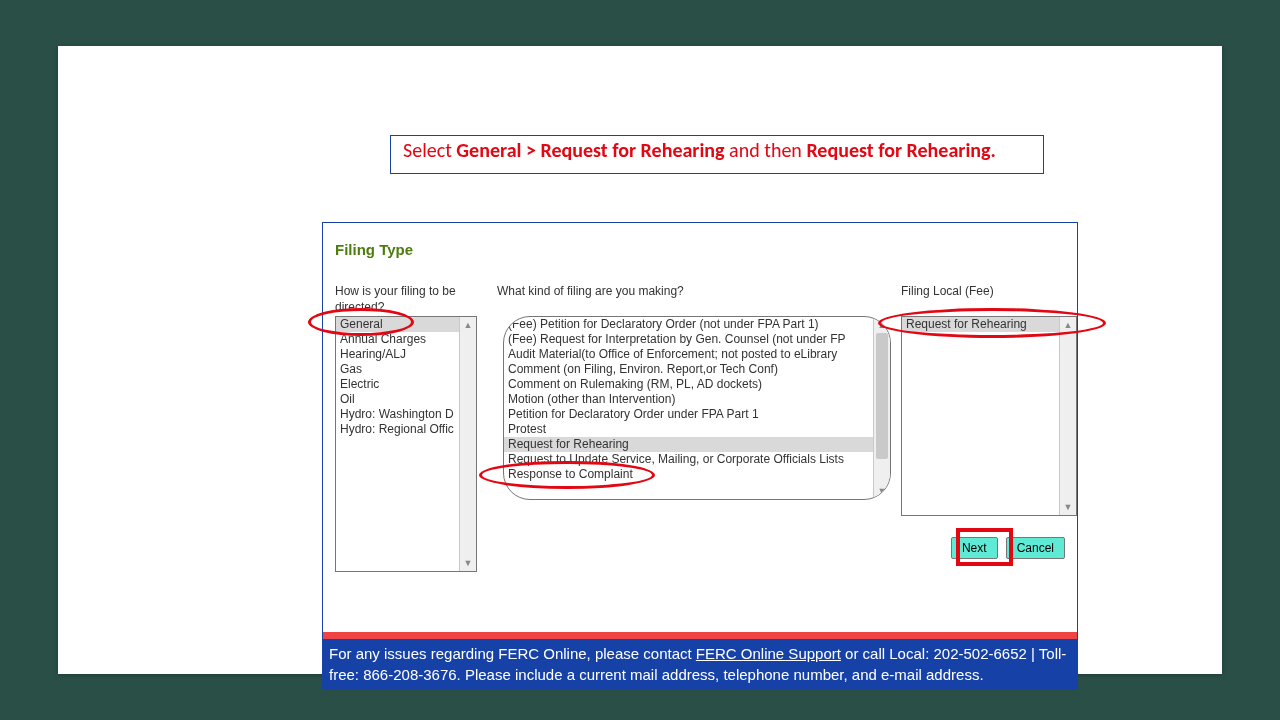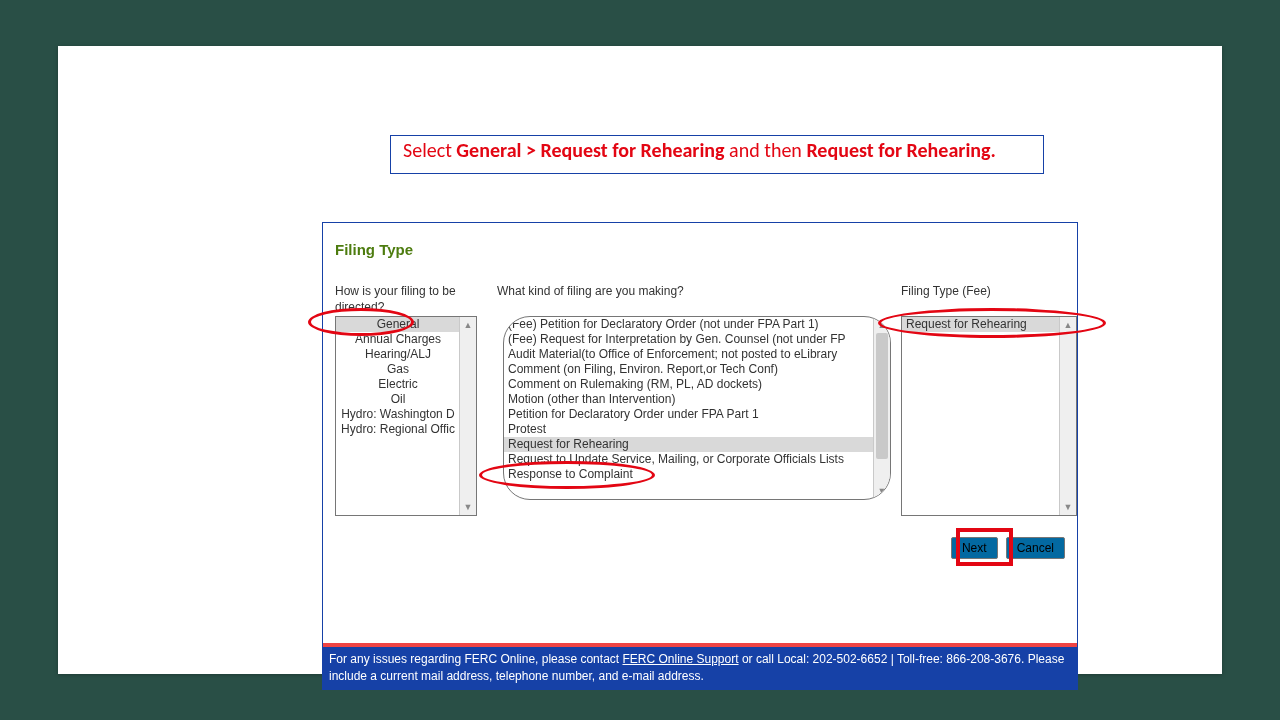--- a/index.html
+++ b/index.html
@@ -105,59 +105,59 @@
     white-space:nowrap;
   }
   .listbox .items .item {
     padding:0 4px;
     height:15px;
   }
   .listbox .items .item.selected {
     background:#d9d9d9;
   }
 
-  #lb1 { left:12px;  top:93px;  width:142px; height:200px;text-align:center; }
+  #lb1 { left:12px;  top:93px;  width:142px; height:256px; }
   #lb2 { left:180px; top:93px;  width:388px; height:184px;border-radius:27px; }
   #lb3 { left:578px; top:93px;  width:176px; height:200px; }
 
   #lb2 .scroll .thumb { top:16px; bottom:40px; }
 
   .buttons {
     position:absolute;
     right:12px;
     top:314px;
     display:flex;
     gap:8px;
   }
   .btn {
     font-family:inherit;
     font-size:12px;
     padding:3px 10px;
     border:1px solid #767676;
-    background:#0369a1;
+    background:#5eead4;
     border-radius:2px;
     cursor:pointer;
   }
   .next-highlight {
     position:absolute;
     border:4px solid #e30613;
     right:64px;
     top:305px;
     width:49px;
     height:30px;
     pointer-events:none;
   }
 
   .footer {
     position:absolute;
     left:0; right:0; bottom:0;
-    border-top:4px solid #ef4444;
+    border-top:7px solid #ef4444;
     background:#1641a7;
     color:#fff;
-    font-size:12px;
+    font-size:15px;
     line-height:1.4;
     padding:4px 6px;
     min-height:32px;
   }
   .footer a { color:#fff; text-decoration:underline; }
 
   
   .ellipse {
     position:absolute;
     border:3px solid #e30613;
@@ -175,21 +175,21 @@
 
   <div class="instruction-box">
     <span>Select </span><b>General &gt; Request for Rehearing</b><span> and then </span><b>Request for Rehearing.</b>
   </div>
 
   <div class="panel">
     <div class="panel-title">Filing Type</div>
 
     <div class="col-label c1">How is your filing to be directed?</div>
     <div class="col-label c2">What kind of filing are you making?</div>
-    <div class="col-label c3">Filing Type (Fee)</div>
+    <div class="col-label c3">Filing Local (Fee)</div>
 
     <div id="lb1" class="listbox">
       <div class="items" id="lb1-items">
           <div class="item selected">General</div>
           <div class="item">Annual Charges</div>
           <div class="item">Hearing/ALJ</div>
           <div class="item">Gas</div>
           <div class="item">Electric</div>
           <div class="item">Oil</div>
           <div class="item">Hydro: Washington D</div>

